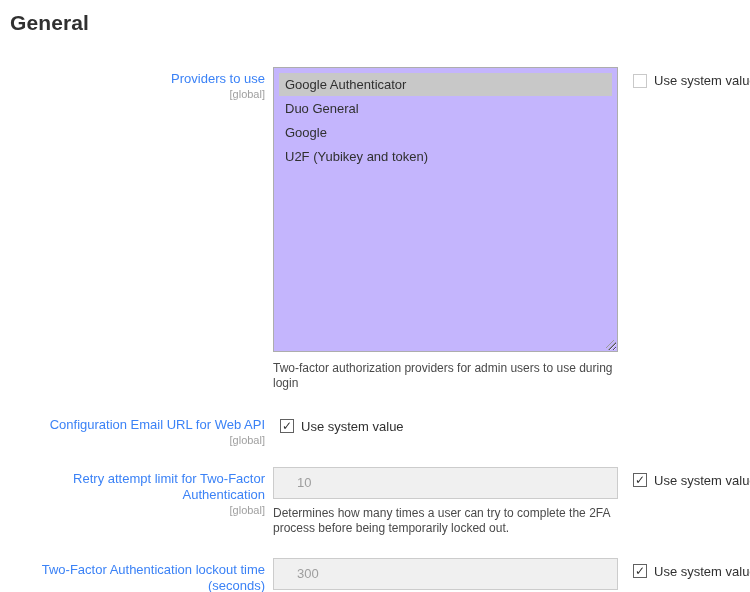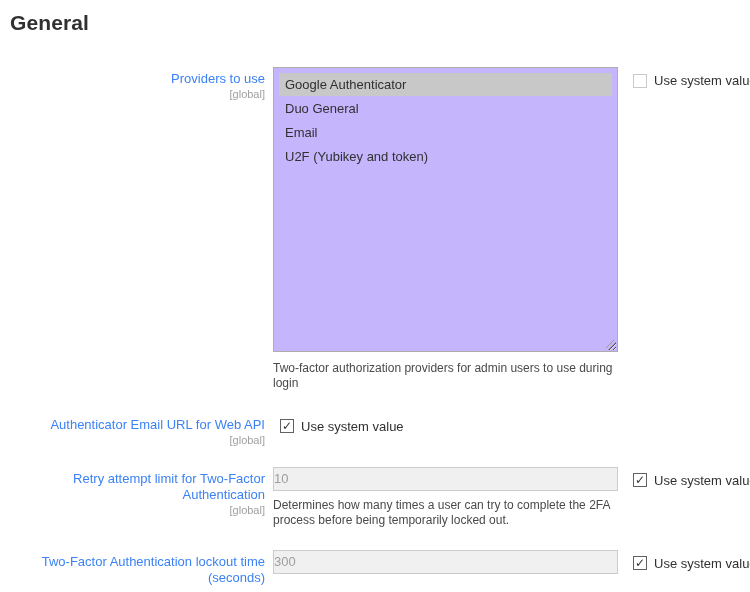--- a/index.html
+++ b/index.html
@@ -87,27 +87,27 @@
   .resize-grip {
     position: absolute;
     right: 1px; bottom: 1px;
     width: 10px; height: 10px;
     background:
       linear-gradient(135deg, transparent 0 5px, #9a9a9a 5px 6px, transparent 6px 8px, #9a9a9a 8px 9px, transparent 9px);
   }
   
   .text-input {
     width: 345px;
-    height: 24px;
+    height: 32px;
     border: 1px solid var(--disabled_field_border, #cccccc);
     background: var(--disabled_field_bg, #f0f0f0);
     color: var(--disabled_field_text, #9e9e9e);
     font-family: inherit;
     font-size: 13px;
-    padding: 0 0;
+    padding: 0 23px;
   }
   .note {
     font-size: 12px;
     color: var(--note_text, #4a4a4a);
     line-height: 1.28;
     margin-top: 7px;
     width: 345px;
   }
   .note-single { margin-top: 9px; }
 </style>
@@ -120,37 +120,37 @@
 
   <div class="row">
     <div class="label-cell">
       <div class="field-label">Providers to use</div>
       <div class="scope">[global]</div>
     </div>
     <div class="value-cell">
       <div class="multiselect">
         <div class="ms-option" data-selected="true">Google Authenticator</div>
         <div class="ms-option" data-selected="false">Duo General</div>
-        <div class="ms-option" data-selected="false">Email</div>
+        <div class="ms-option" data-selected="false">Google</div>
         <div class="ms-option" data-selected="false">U2F (Yubikey and token)</div>
         <span class="resize-grip"></span>
       </div>
       <div class="note note-single">Two-factor authorization providers for admin users to use during login</div>
     </div>
     <div class="check-cell">
       <span class="checkbox" data-checked="false">
           <span class="check-icon"></span>
         </span>
       <span class="checkbox-label">Use system value</span>
     </div>
   </div>
 
   <div class="row">
     <div class="label-cell">
-      <div class="field-label">Authenticator Email URL for Web API</div>
+      <div class="field-label">Configuration Email URL for Web API</div>
       <div class="scope">[global]</div>
     </div>
     <div class="check-cell">
       <span class="checkbox" data-checked="true">
           <span class="check-icon"></span>
         </span>
       <span class="checkbox-label">Use system value</span>
     </div>
   </div>
 

